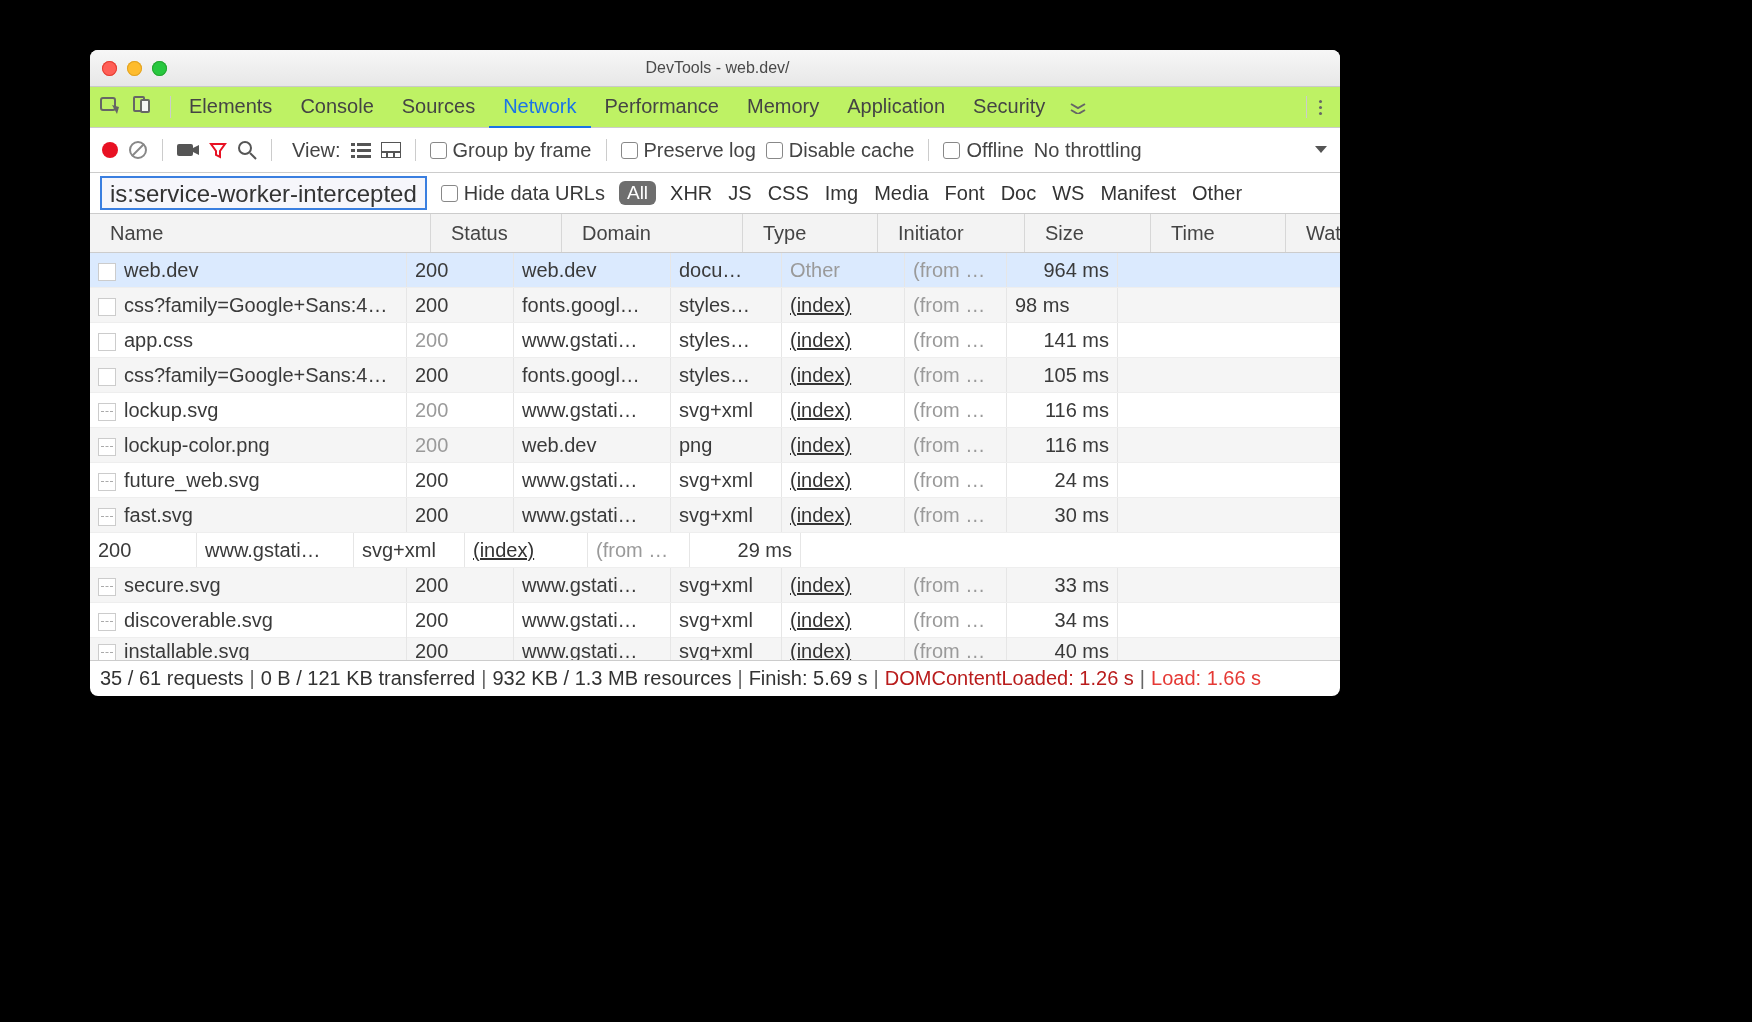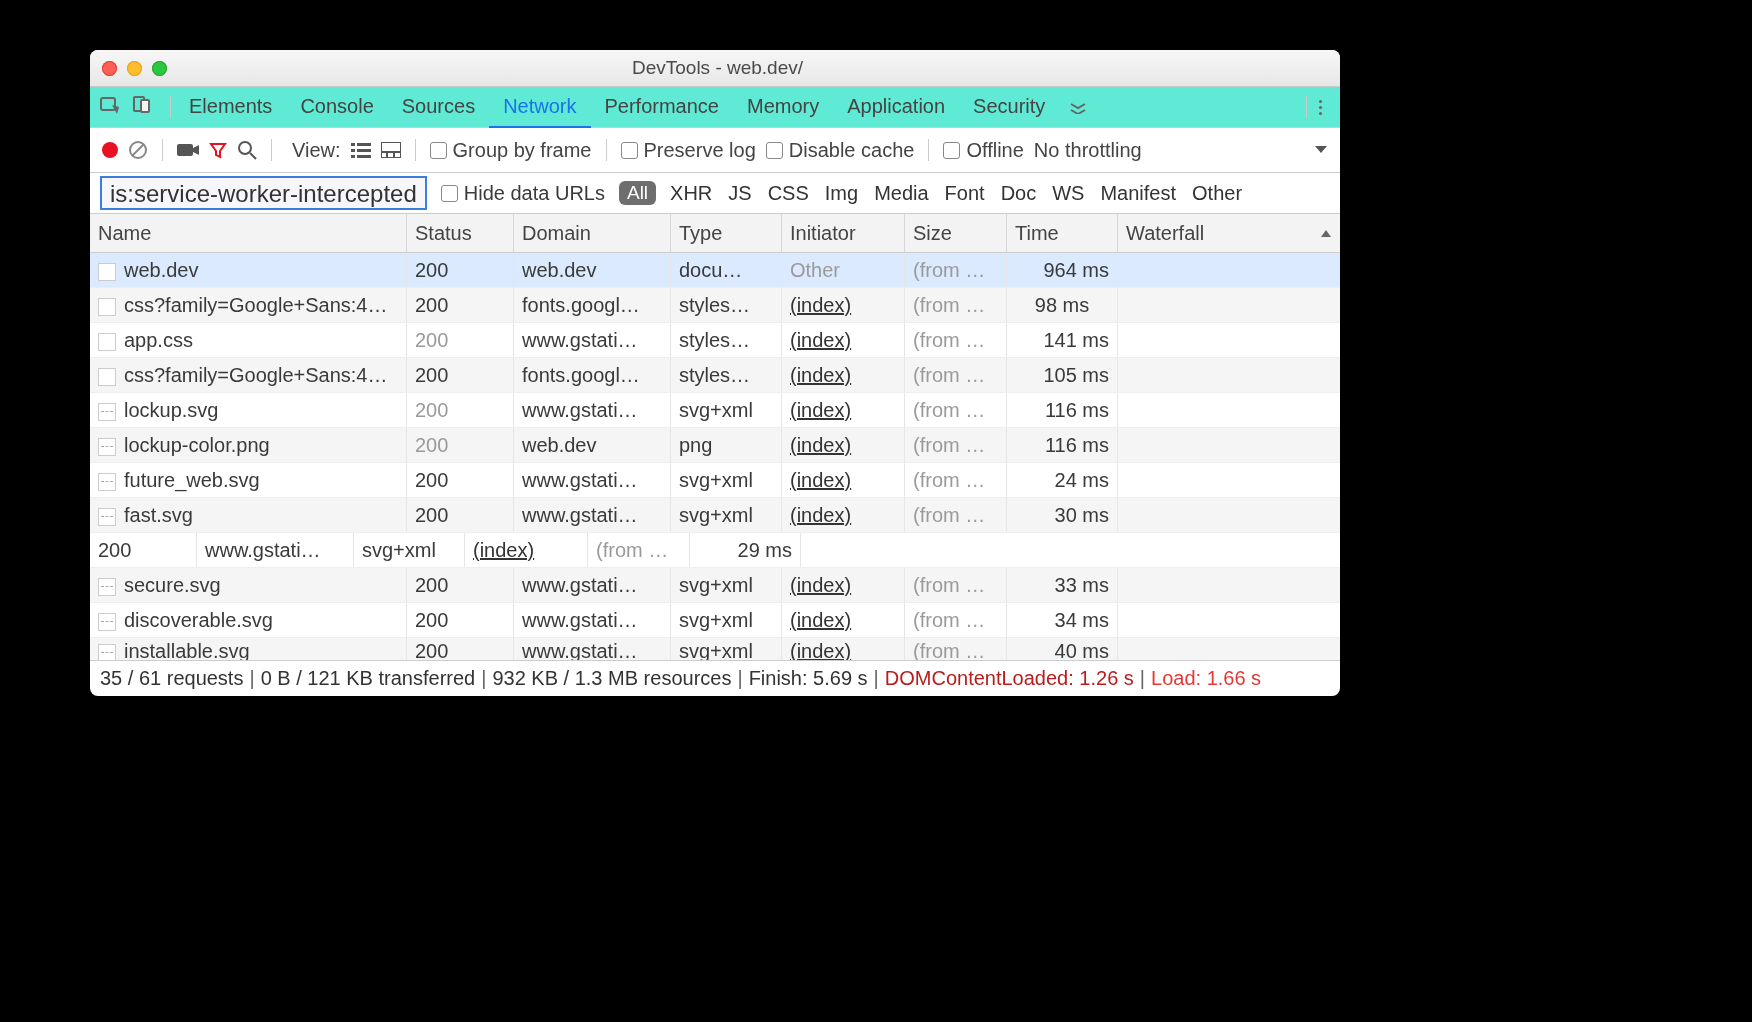--- a/index.html
+++ b/index.html
@@ -26,26 +26,26 @@
     border-bottom: 1px solid #c9c9c9;
     display: flex;
     align-items: center;
     padding: 0 12px;
   }
   .traffic { display:flex; gap:10px; }
   .tl { width:15px; height:15px; border-radius:50%; }
   .tl.red { background:#ff5f57; box-shadow: inset 0 0 0 1px #e33e32; }
   .tl.yellow { background:#febc2e; box-shadow: inset 0 0 0 1px #e1a325; }
   .tl.green { background:#28c83f; box-shadow: inset 0 0 0 1px #27a532; }
-  .title { flex:1; text-align:center; color:#4a4a4a; font-size:19px; }
+  .title { flex:1; text-align:center; color:#4a4a4a; font-size:16px; }
 
   .tabbar {
     display:flex; align-items:center;
     border-bottom: 1px solid #ccc;
-    background:#5eead4;
+    background:#bef264;
     height: 40px;
     padding: 0 10px;
   }
   .toolicons { display:flex; align-items:center; gap:10px; margin-right:14px; color:#666; }
   .tabbar .tab { padding: 0 14px; color:#444; line-height:40px; cursor:default; }
   .tabbar .tab.active { color:#1a73e8; border-bottom: 2px solid #1a73e8; }
   .tabbar .spacer { flex:1; }
   .vbar { width:1px; height:22px; background:#ccc; margin:0 4px; }
   .more-icon-dots { display:flex; flex-direction:column; gap:3px; padding:0 8px;}
   .more-icon-dots span { width:3px; height:3px; border-radius:50%; background:#666; }
@@ -89,21 +89,21 @@
   }
   .ftag { color:#333; }
 
   .table { display:flex; flex-direction:column; }
   .thead {
     display:flex; align-items:center;
     background:#f3f3f3;
     border-bottom:1px solid #ccc;
     height:38px;
   }
-  .th { padding:0 8px; border-right:1px solid #d7d7d7; line-height:38px; color:#444; overflow:hidden; text-overflow:ellipsis; white-space:nowrap;}
+  .th { padding:0 20px; border-right:1px solid #d7d7d7; line-height:38px; color:#444; overflow:hidden; text-overflow:ellipsis; white-space:nowrap;}
   .col-name{width:300px;} .col-status{width:90px;} .col-domain{width:140px;}
   .col-type{width:94px;} .col-init{width:106px;} .col-size{width:85px;}
   .col-time{width:94px;} .col-wf{flex:1; border-right:none; position:relative;}
   .th.sort { display:flex; justify-content:space-between; align-items:center;}
   .th.sort svg { flex:none; }
 
   .tbody { height: 407px; overflow:hidden; position:relative;}
   .row { display:flex; align-items:center; height:34px; border-bottom:1px solid #eee;}
   .row.even { background:#f5f5f5; }
   .row.selected { background:#dbeafe; }
@@ -311,21 +311,21 @@
               </div>
             </div>
           </div>
           <div class="row even">
             <div class="td col-name"><span class="ficon txt"></span><span>css?family=Google+Sans:4…</span></div>
             <div class="td col-status"><span>200</span></div>
             <div class="td col-domain"><span>fonts.googl…</span></div>
             <div class="td col-type"><span>styles…</span></div>
             <div class="td col-init link"><span>(index)</span></div>
             <div class="td col-size muted"><span>(from …</span></div>
-            <div class="td col-time" style="text-align: center;"><span>98 ms</span></div>
+            <div class="td col-time" style="text-align: left;"><span>98 ms</span></div>
             <div class="td col-wf" style="padding: 0px;">
               <div class="wf-cell">
                 <div class="wf-mark wf-dcl" style="left: 113px;"></div>
                 <div class="wf-mark wf-load" style="left: 152px;"></div>
               </div>
             </div>
           </div>
           <div class="row">
             <div class="td col-name"><span class="ficon txt"></span><span>app.css</span></div>
             <div class="td col-status muted"><span>200</span></div>

